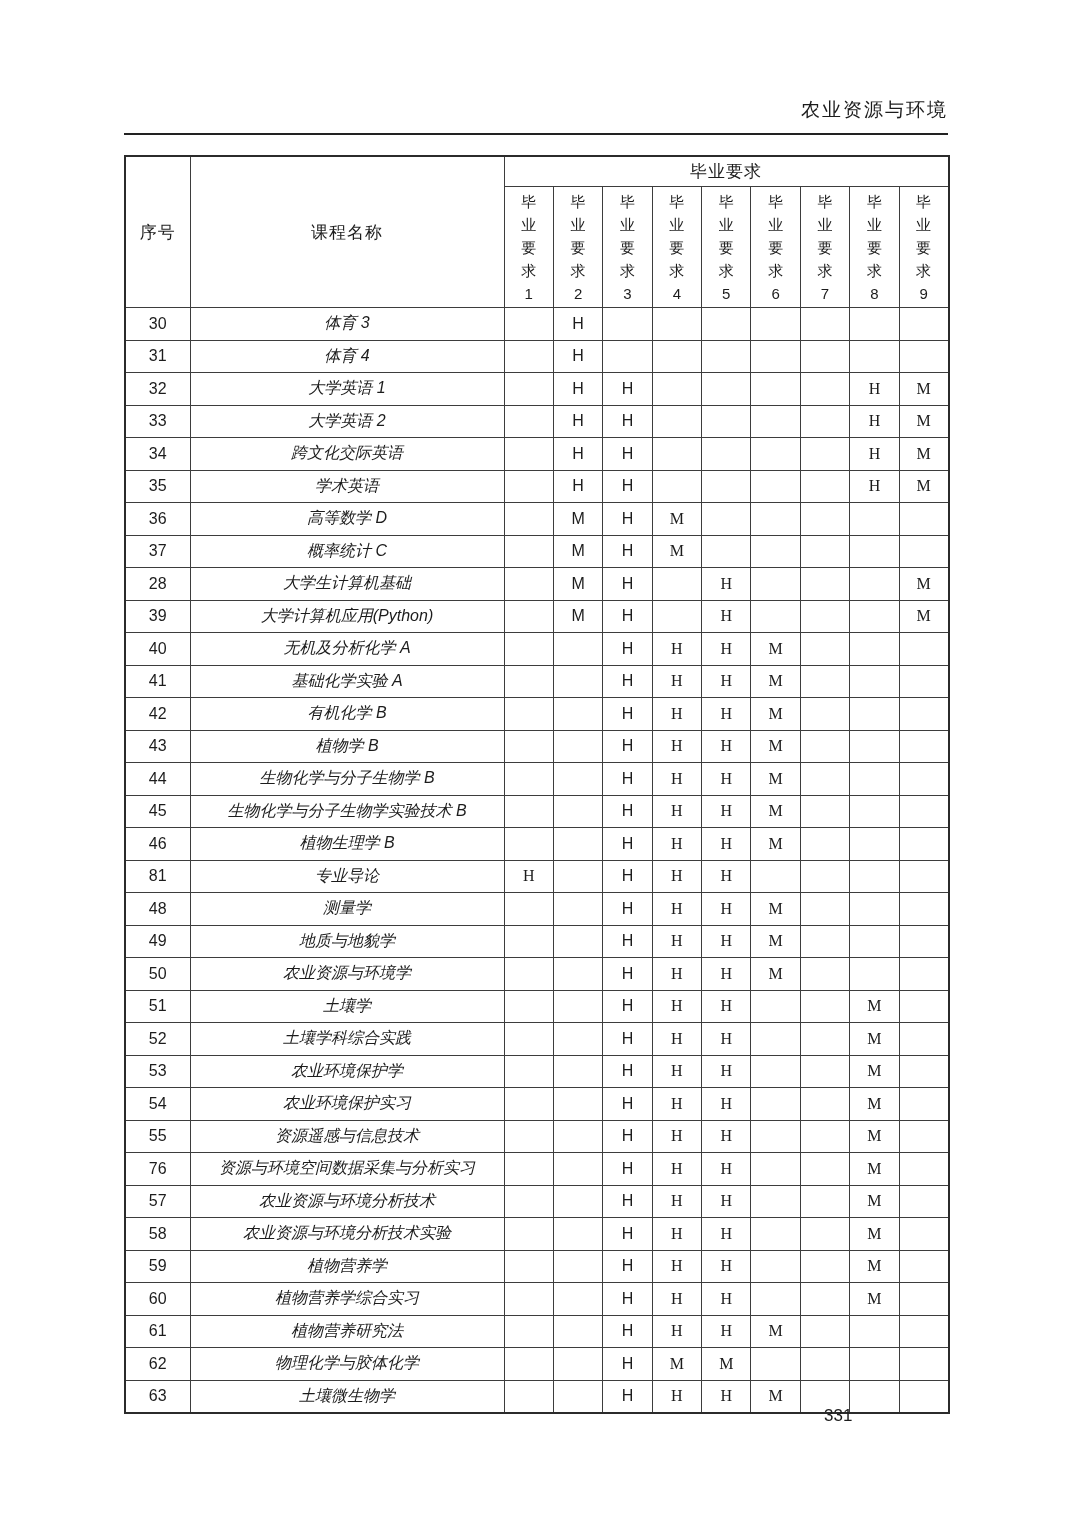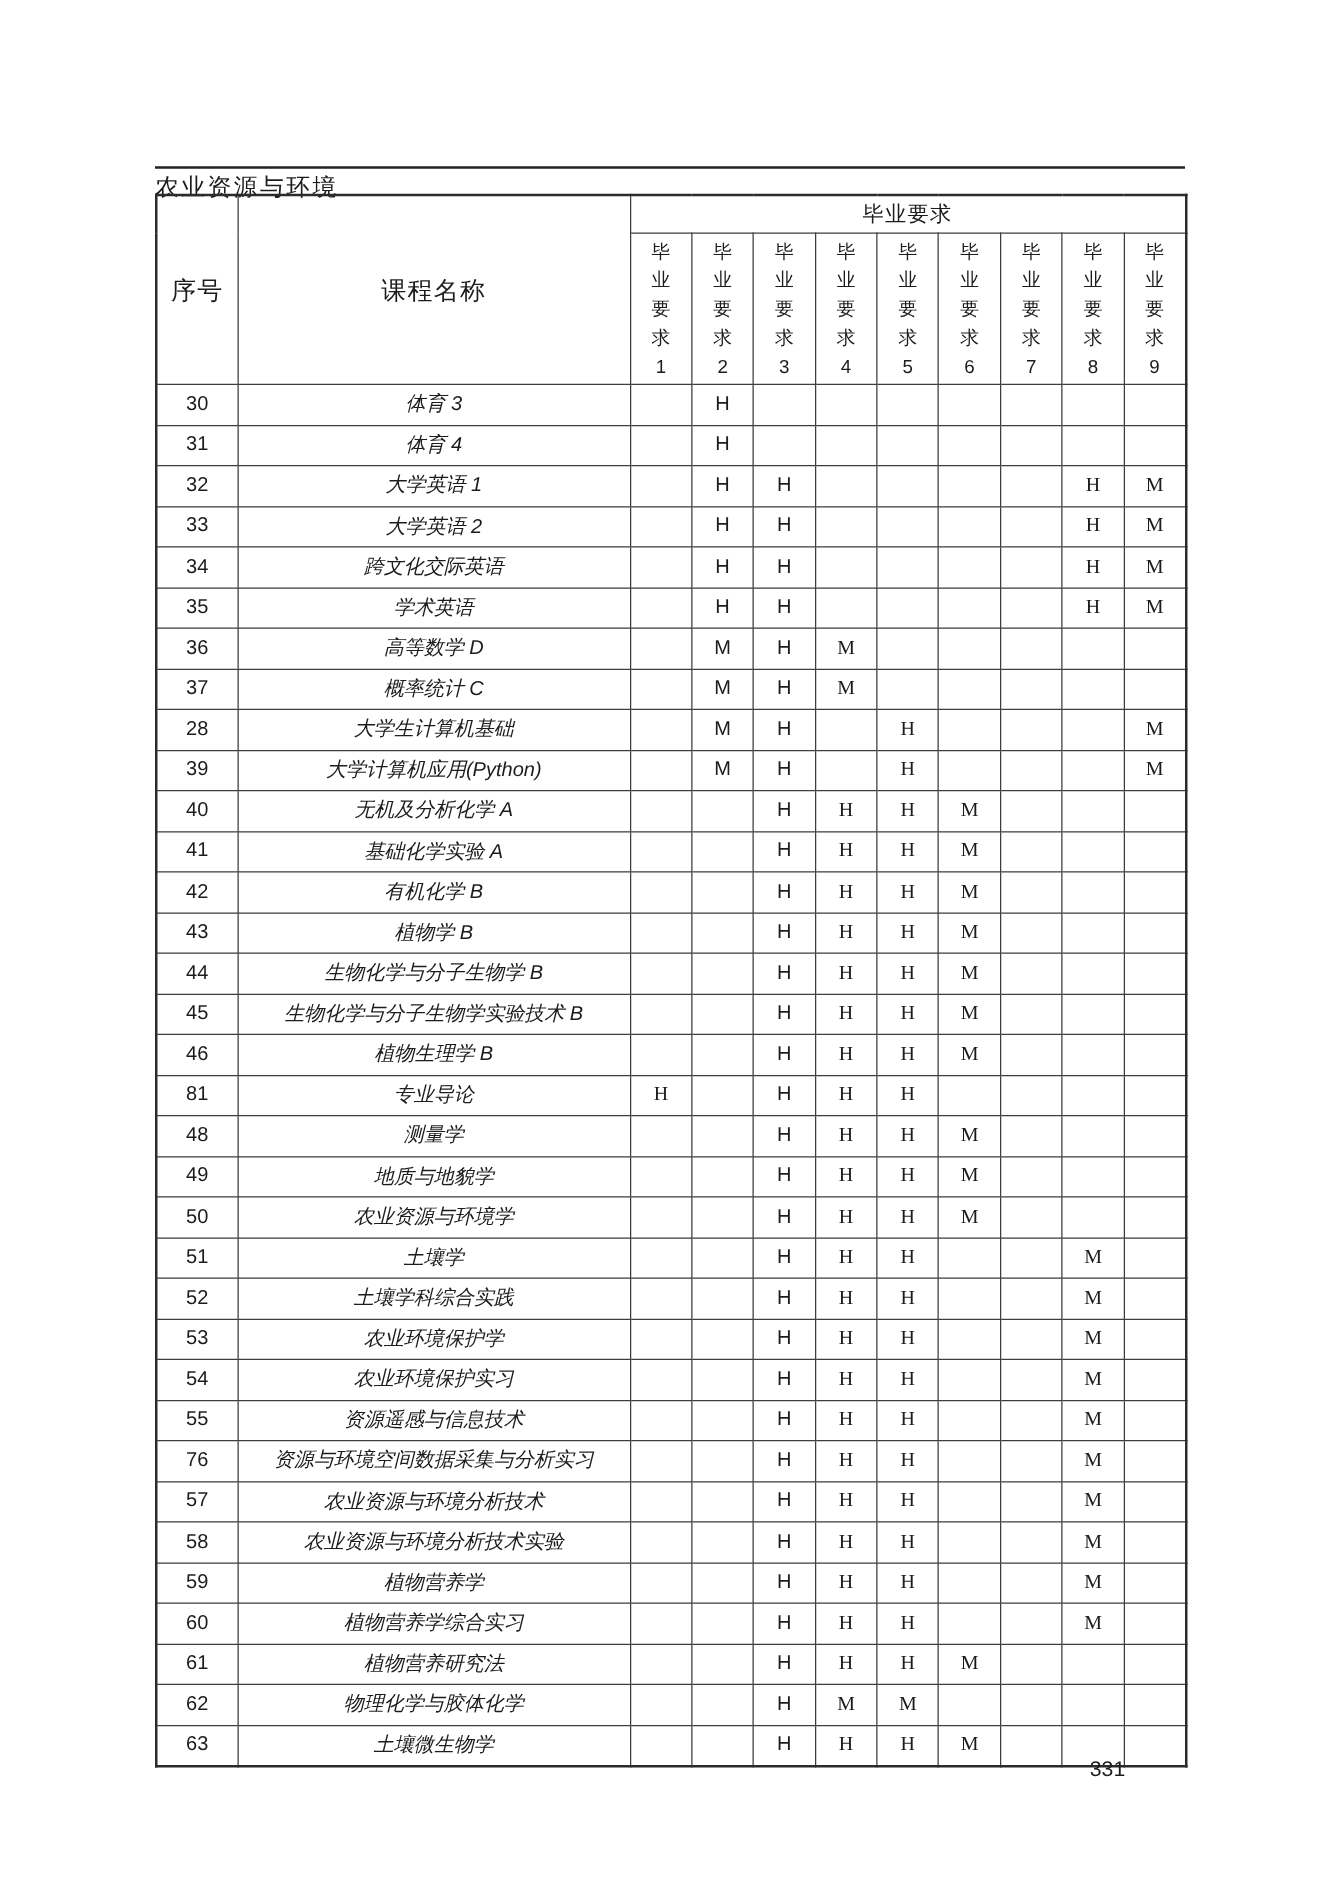--- a/index.html
+++ b/index.html
@@ -13,25 +13,24 @@
     height: 1520px;
     font-family: "Liberation Sans", sans-serif;
     color: #1c1c1c;
     overflow: hidden;
   }
   .doc-title {
     position: absolute;
     top: 97px;
     left: 124px;
     width: 824px;
-    text-align: left;
+    text-align: right;
     font-size: 19px;
     letter-spacing: 2px;
     font-family: "Liberation Serif", serif;
-    margin-top: 40px;
   }
   .title-rule {
     position: absolute;
     top: 133px;
     left: 124px;
     width: 824px;
     border-top: 2px solid #222222;
   }
   table.curriculum {
     position: absolute;
@@ -51,21 +50,21 @@
     overflow: hidden;
   }
   .group-header-cell {
     height: 29px;
     font-size: 17px;
     letter-spacing: 1px;
     font-family: "Liberation Serif", serif;
     margin-top: 23px;
   }
   .corner-cell {
-    font-size: 20px;
+    font-size: 17px;
     letter-spacing: 1px;
     font-family: "Liberation Serif", serif;
   }
   .req-header-cell {
     height: 120px;
   }
   .vtext {
     display: inline-block;
     width: 1.15em;
     font-size: 15px;
@@ -92,21 +91,21 @@
   }
   td.mark-sans {
     font-family: "Liberation Sans", sans-serif;
     font-size: 16px;
   }
   .page-number {
     position: absolute;
     top: 1406px;
     left: 824px;
     width: 124px;
-    text-align: center;
+    text-align: left;
     font-size: 17px;
     font-family: "Liberation Sans", sans-serif;
   }
 </style>
 </head>
 <body>
 
 <div class="doc-title">农业资源与环境</div>
 <div class="title-rule"></div>
 

